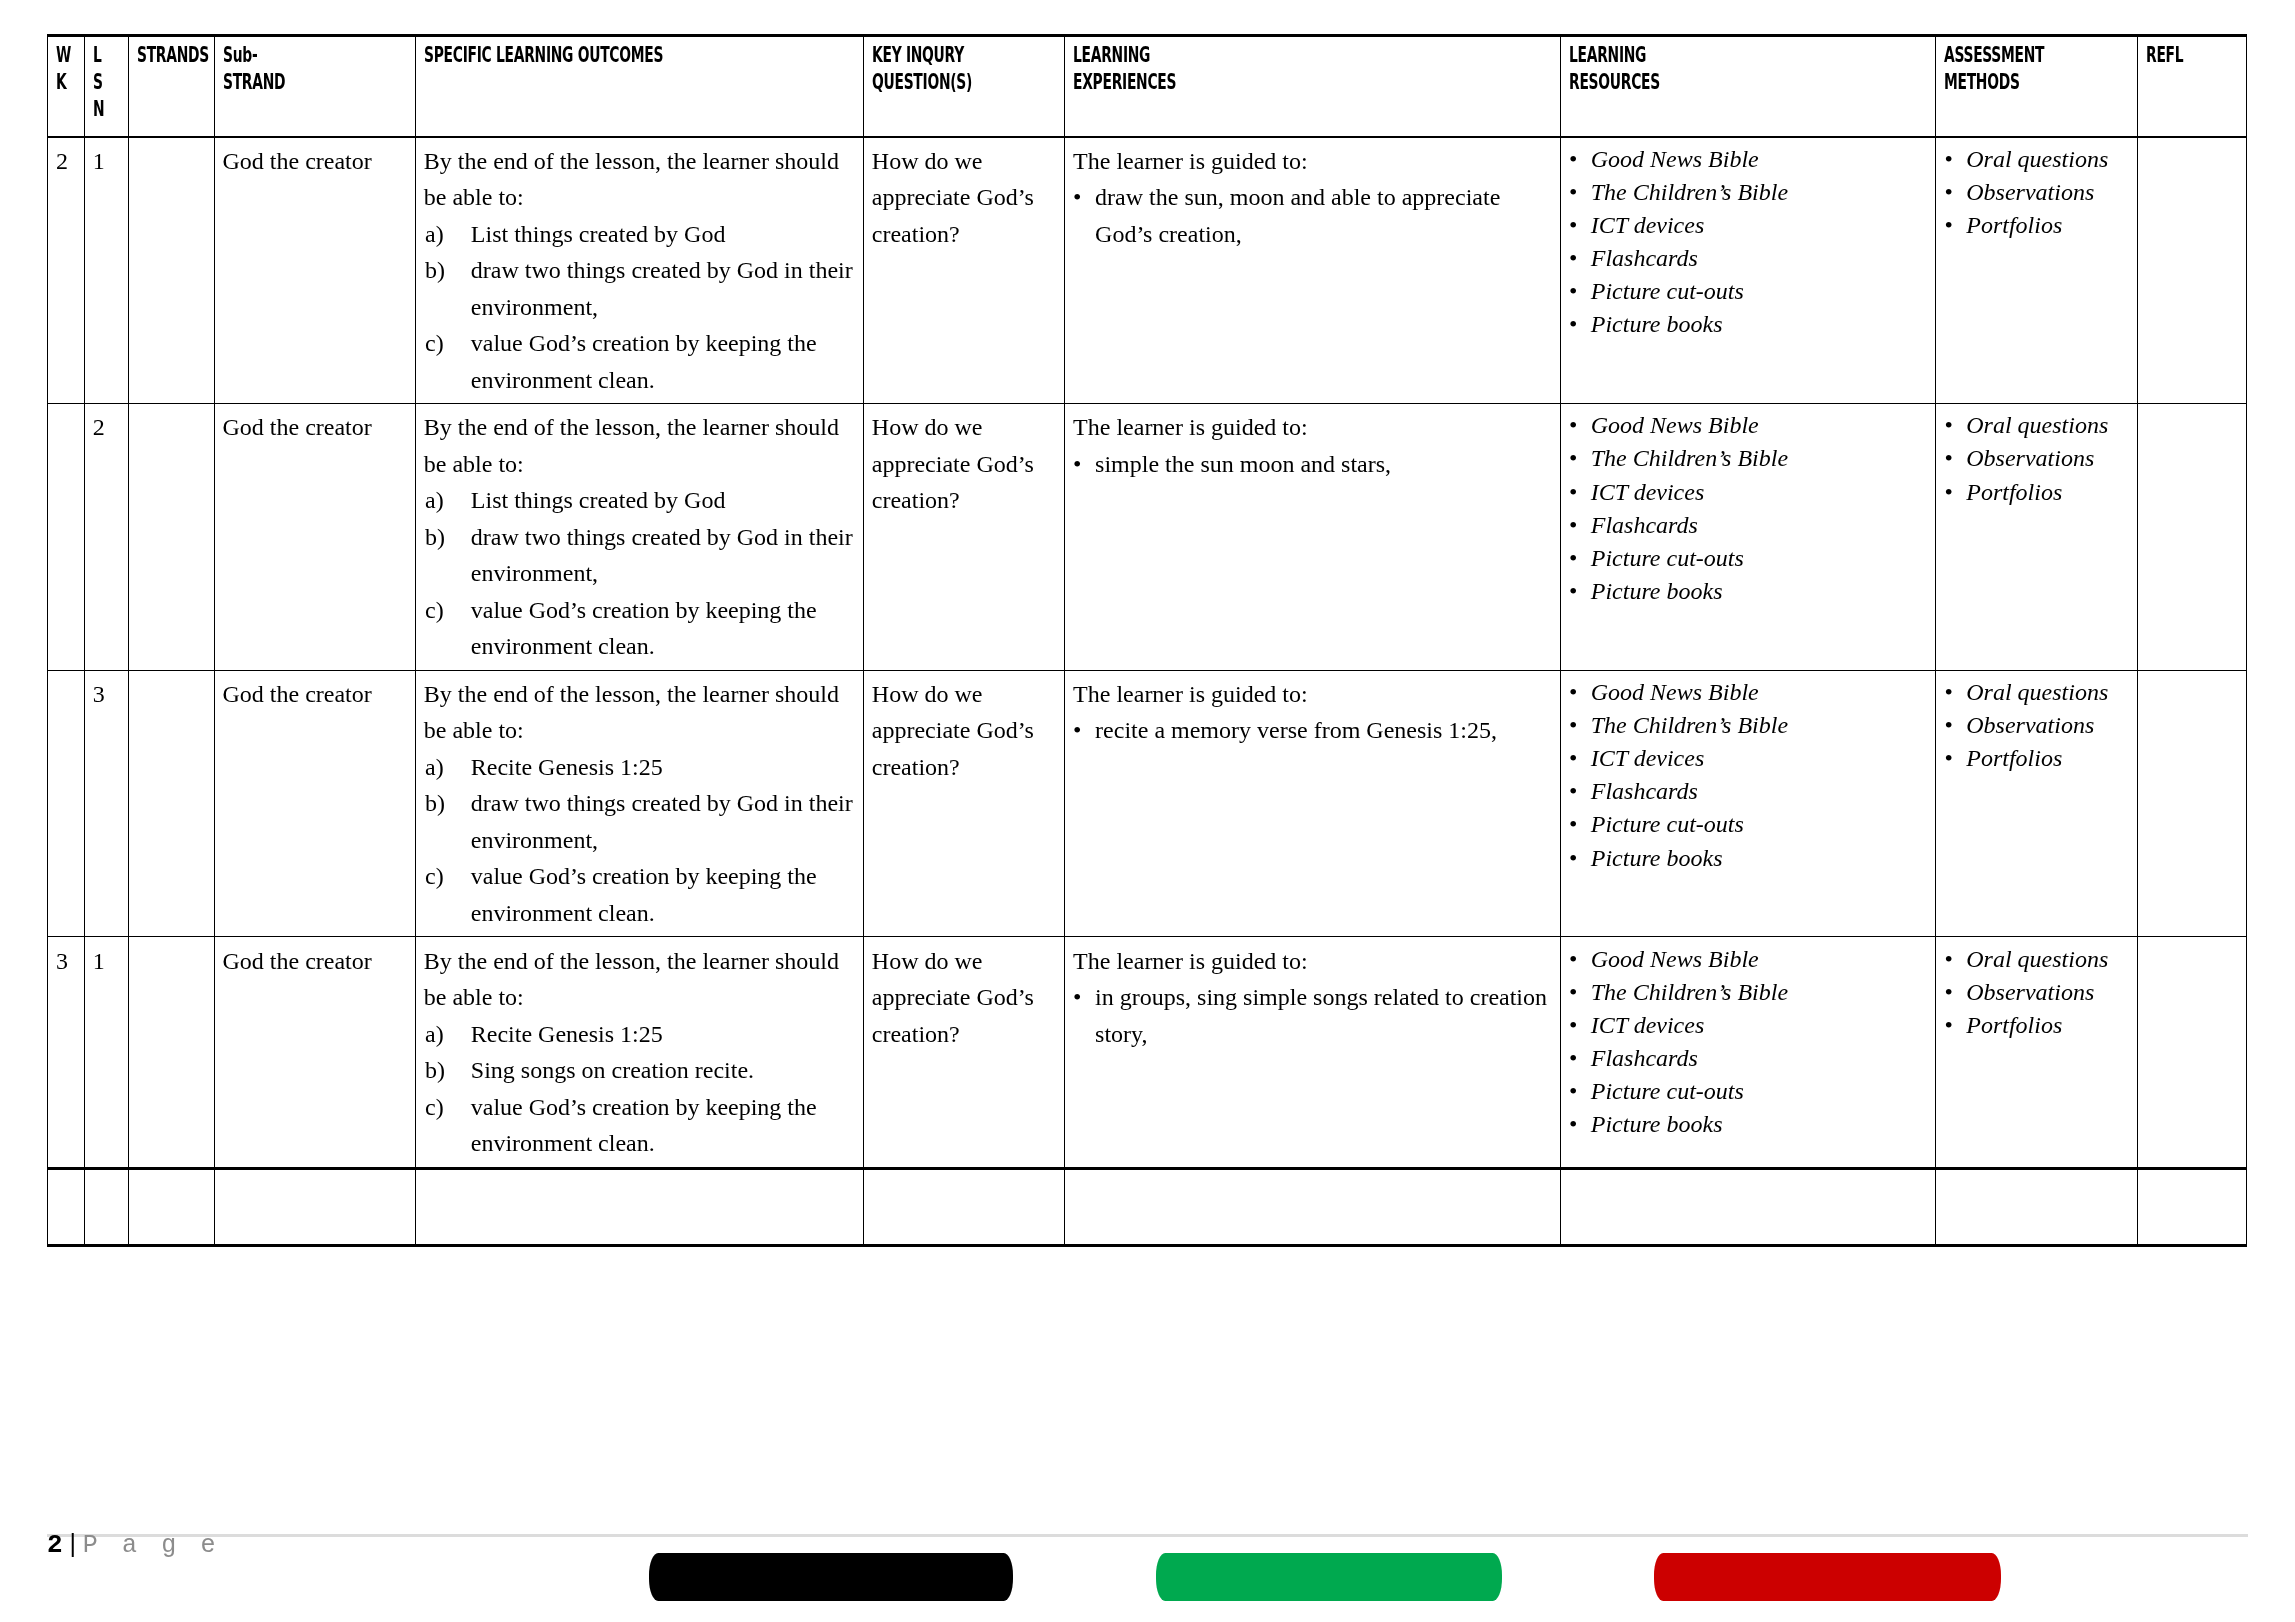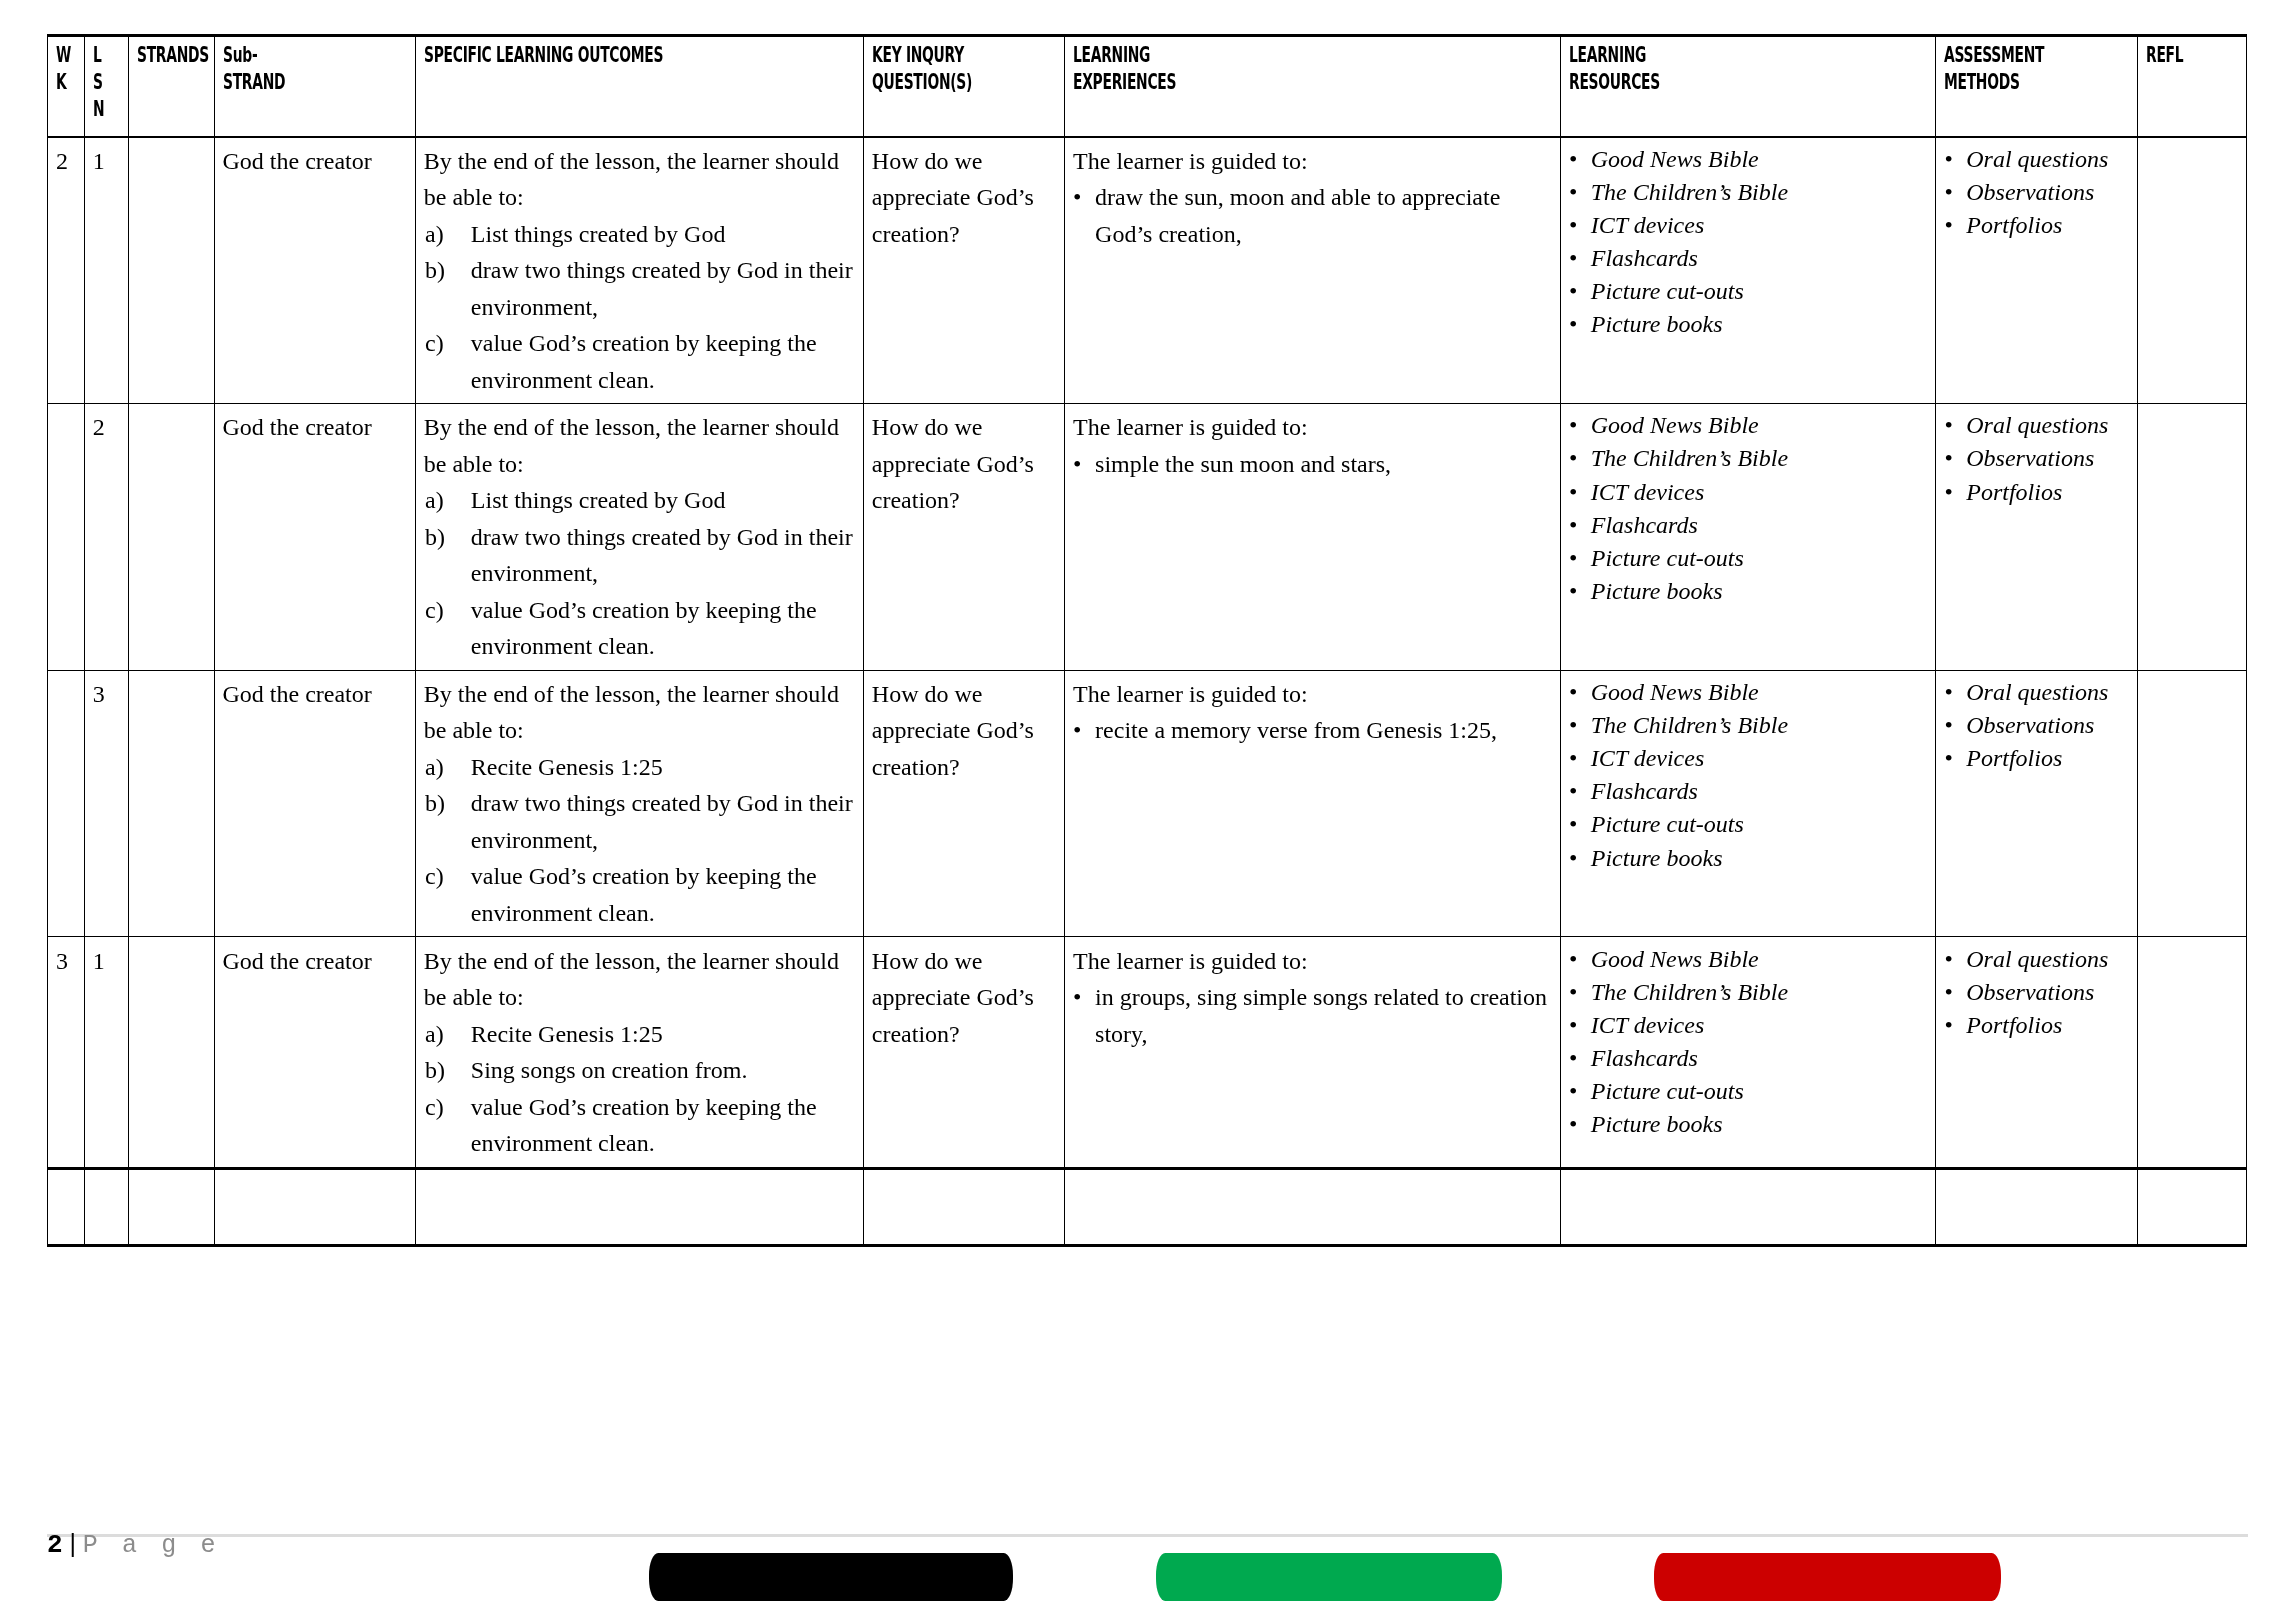--- a/index.html
+++ b/index.html
@@ -331,21 +331,21 @@
         </tr>
         <tr>
           <td class="c-wk numcell">3</td>
           <td class="c-lsn numcell">1</td>
           <td class="c-str"></td>
           <td class="c-sub">God the creator</td>
           <td class="c-slo">
             <p class="lead">By the end of the lesson, the learner should be able to:</p>
             <ol class="abc">
               <li>Recite Genesis 1:25</li>
-              <li>Sing songs on creation from.</li>
+              <li>Sing songs on creation recite.</li>
               <li>value God’s creation by keeping the environment clean.</li>
             </ol>
           </td>
           <td class="c-kiq">How do we appreciate God’s creation?</td>
           <td class="c-lex">
             <p class="lead">The learner is guided to:</p>
             <ul class="bul">
               <li>in groups, sing simple songs related to creation story,</li>
             </ul>
           </td>

